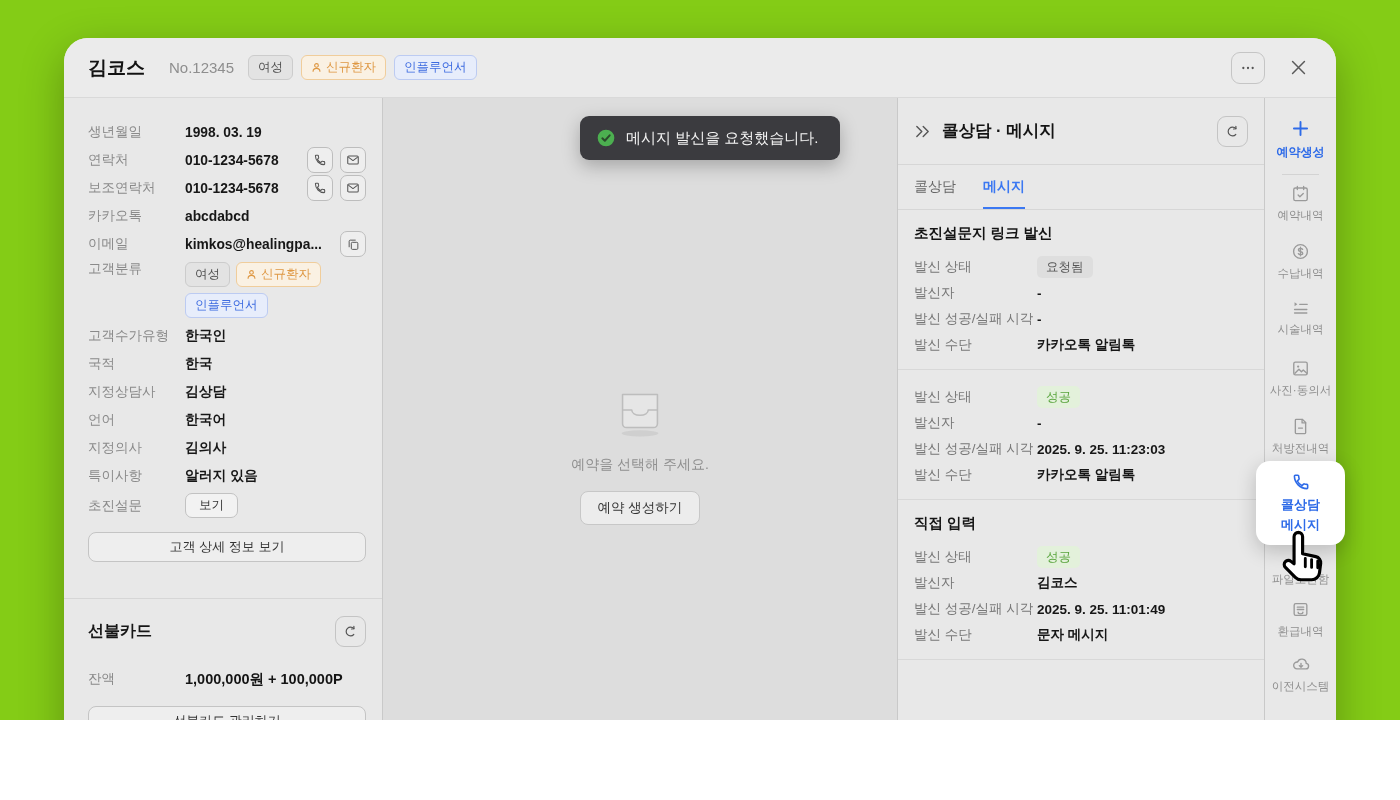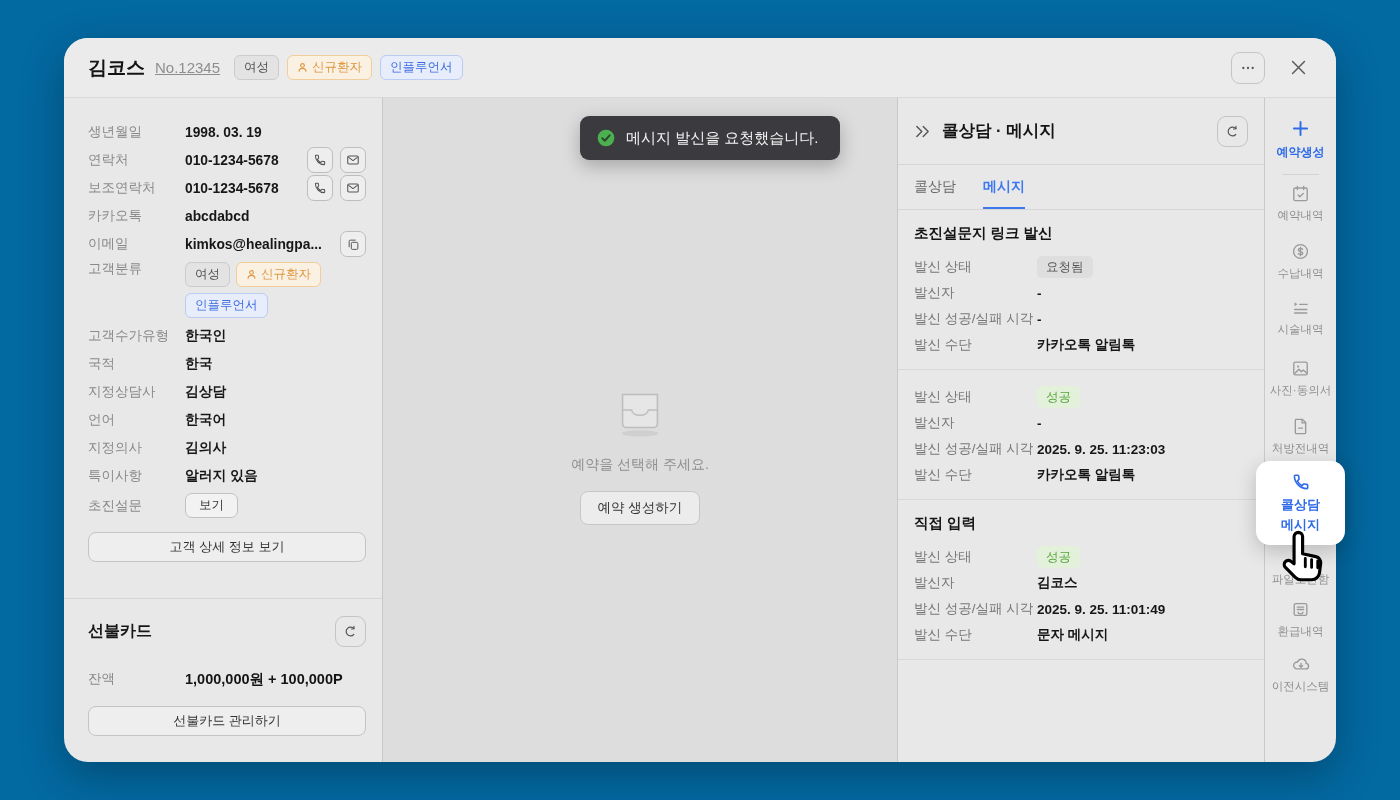--- a/index.html
+++ b/index.html
@@ -1,27 +1,27 @@
 <!DOCTYPE html>
 <html><head>
 <meta charset="utf-8">
 <style>
   * { margin:0; padding:0; box-sizing:border-box; }
   html,body { width:1400px; height:800px; }
   body { font-family:"Liberation Sans","DejaVu Sans",sans-serif; }
-  .screen { position:relative; width:1400px; height:800px; background:#0369a1; overflow:hidden; }
+  .screen { position:relative; width:1400px; height:720px; background:#84cc16; overflow:hidden; }
 
   .modal { position:absolute; left:64px; top:38px; width:1272px; height:724px;
            background:#E8E8E8; border-radius:24px; box-shadow:0 14px 44px rgba(0,0,0,.28); overflow:hidden; }
 
   
   .modal-header { height:60px; background:#EBEBEB; border-bottom:1px solid #D9D9D9;
                   display:flex; align-items:center; padding:0 28px 0 24px; }
   .patient-name { font-size:19px; font-weight:bold; color:#121212; }
-  .patient-no { font-size:15px; color:#8E8E8E; margin-left:10px;text-decoration:underline; }
+  .patient-no { font-size:15px; color:#8E8E8E; margin-left:24px; }
   .hdr-badges { display:flex; gap:8px; margin-left:14px; }
   .badge { display:inline-flex; align-items:center; gap:4px; font-size:12.5px;
            padding:3px 9px; border-radius:6px; line-height:1.35; white-space:nowrap; }
   .badge.gray   { background:#E3E3E3; border:1px solid #CCCCCC; color:#4E4E4E; }
   .badge.orange { background:#FAF1E3; border:1px solid #F0CD9B; color:#DE9742; }
   .badge.blue   { background:#E7EDFB; border:1px solid #BCCBF2; color:#3D6BE0; }
   .hdr-right { margin-left:auto; display:flex; align-items:center; gap:24px; }
   .more-btn { width:34px; height:32px; border:1px solid #C5C5C5; border-radius:9px;
               background:transparent; display:flex; align-items:center; justify-content:center; cursor:pointer; }
   .close-btn { background:none; border:none; cursor:pointer; display:flex; }

